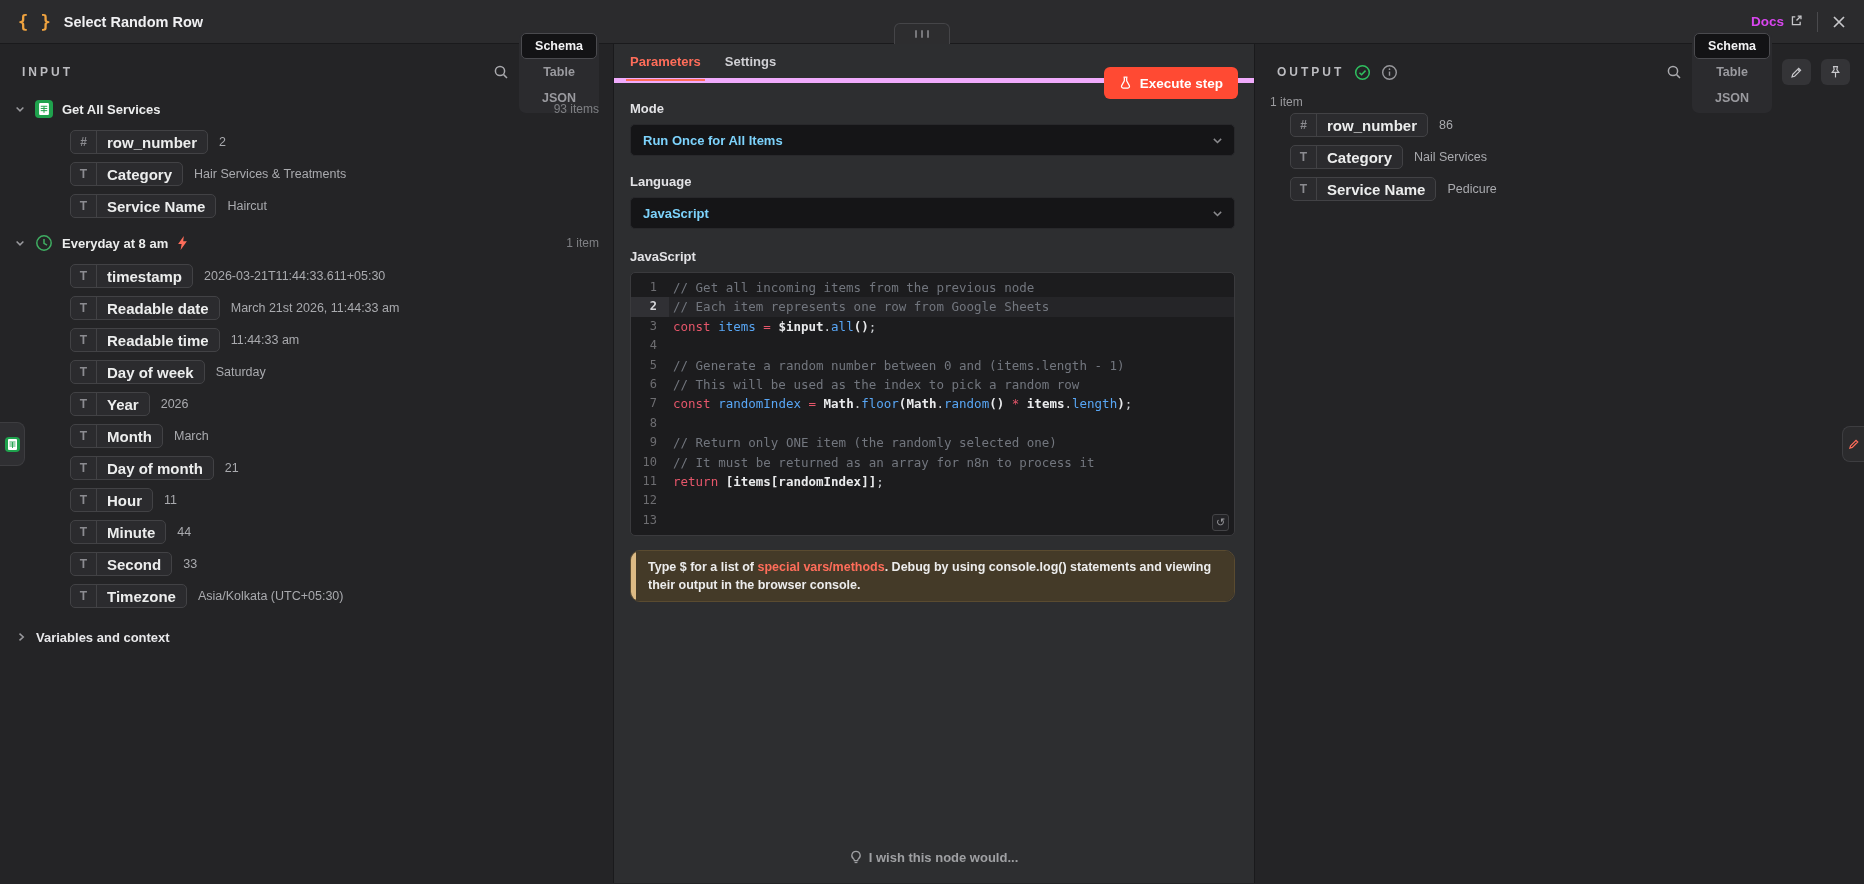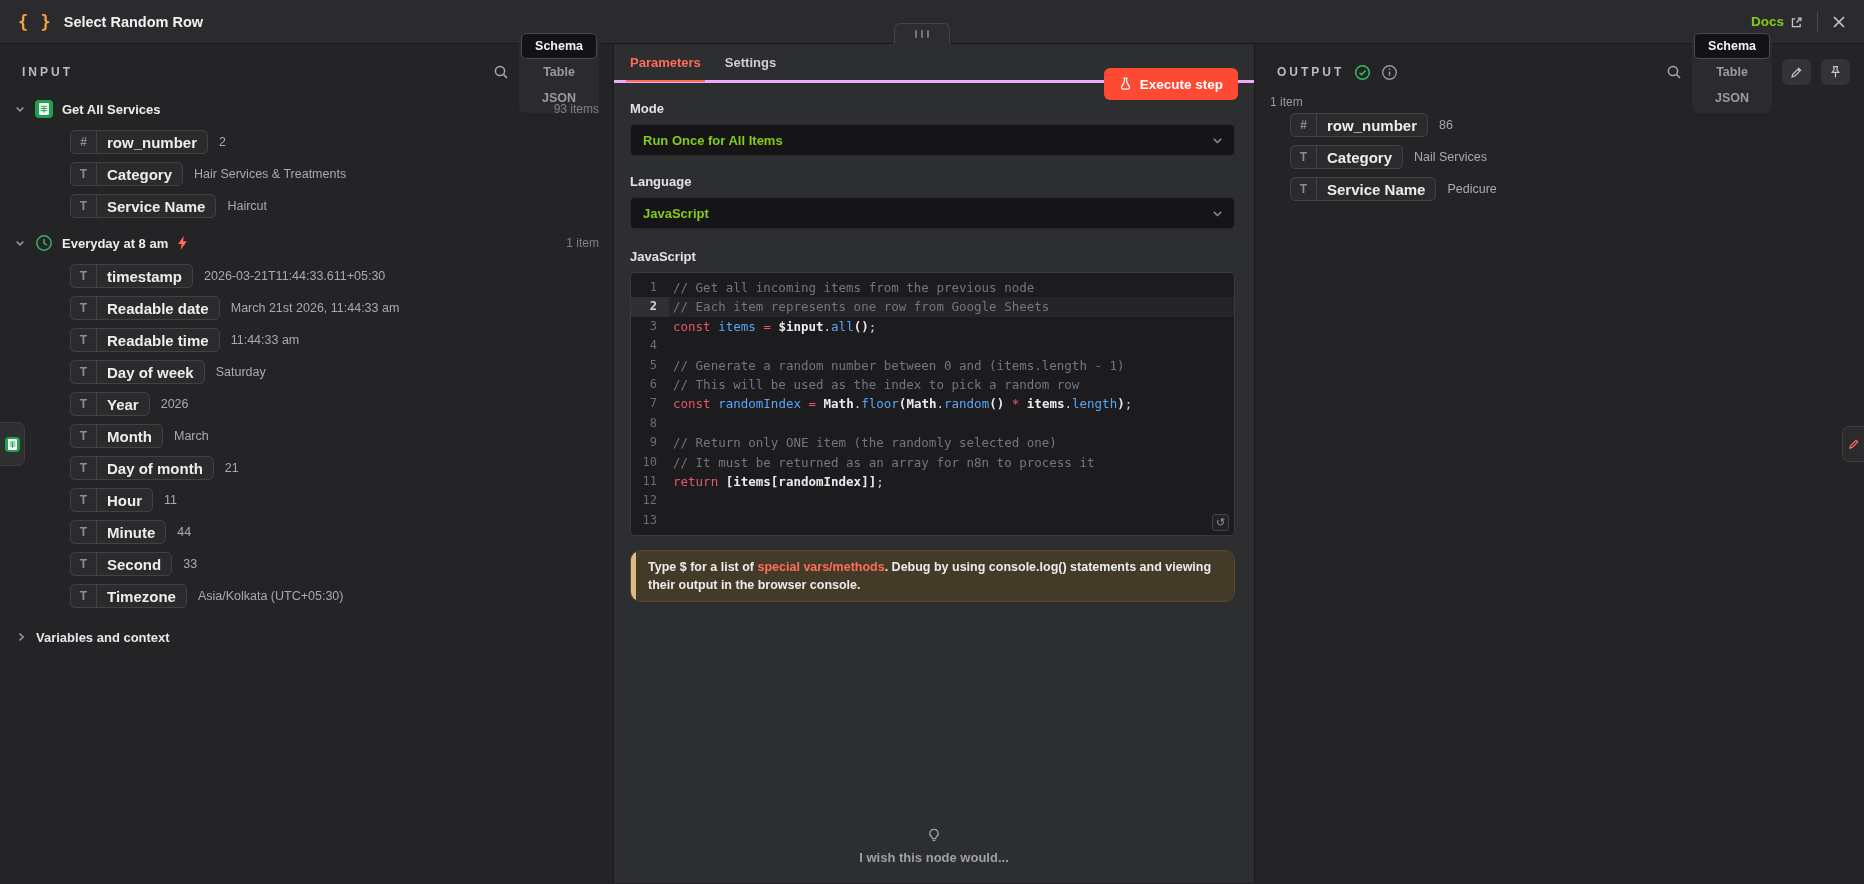--- a/index.html
+++ b/index.html
@@ -4,21 +4,21 @@
 <style>
   html,body{margin:0;padding:0;background:#161618;}
   *{box-sizing:border-box;}
   .window{position:relative;width:1864px;height:884px;background:#242426;color:#ededef;
           font-family:"Liberation Sans",sans-serif;overflow:hidden;}
   
   .titlebar{height:44px;background:#2b2b2d;border-bottom:1px solid #1a1a1c;display:flex;align-items:center;padding:0 18px;gap:12px;}
   .braces{color:#f0a33f;font:700 17px "DejaVu Sans Mono",monospace;letter-spacing:1px;}
   .wtitle{font-size:14.5px;font-weight:600;color:#f0f0f2;}
   .tb-right{margin-left:auto;display:flex;align-items:center;gap:14px;}
-  .docs{display:flex;align-items:flex-end;gap:6px;color:#84cc16;font-weight:600;font-size:13.5px;cursor:pointer;}
+  .docs{display:flex;align-items:flex-start;gap:6px;color:#d946ef;font-weight:600;font-size:13.5px;cursor:pointer;}
   .vdiv{width:1px;height:20px;background:#4a4a4d;}
   .iconbtn{display:flex;align-items:center;justify-content:center;cursor:pointer;color:#c2c2c6;background:none;border:none;padding:0;}
   
   .notch{position:absolute;left:894px;top:23px;width:56px;height:21px;background:#2d2d2f;border:1px solid #454548;border-bottom:none;
          border-radius:6px 6px 0 0;display:flex;align-items:center;justify-content:center;gap:4px;z-index:5;cursor:grab;}
   .notch i{display:block;width:2px;height:8px;background:#77777b;border-radius:1px;}
   
   .main{display:flex;height:839px;}
   .panel{position:relative;}
   .pleft{width:614px;background:#242426;border-right:1px solid #1a1a1c;}
@@ -40,49 +40,49 @@
   .frow.out{padding-left:35px;}
   .pill{display:inline-flex;align-items:center;height:24px;background:#2b2b2e;border:1px solid #424245;border-radius:5px;cursor:grab;}
   .pico{width:26px;text-align:center;color:#8b8b90;font-size:12px;font-weight:600;border-right:1px solid #424245;line-height:22px;}
   .pkey{padding:0 10px;font-size:15px;font-weight:600;color:#eceded;}
   .fval{margin-left:11px;font-size:12.5px;color:#a9aaae;}
   .vrow{height:34px;display:flex;align-items:center;gap:9px;padding:0 15px;margin-top:8px;cursor:pointer;}
   .vname{font-size:13px;font-weight:700;color:#e8e8ea;}
   .count-line{padding:3px 15px 0;font-size:12px;color:#9b9b9f;}
   .sheets-ic{width:18px;height:18px;border-radius:4px;background:#1fa24d;display:flex;align-items:center;justify-content:center;flex:none;}
   
-  .cbar{height:39px;display:flex;align-items:center;padding:0 16px;border-bottom:3px solid #f0abfc;}
+  .cbar{height:39px;display:flex;align-items:center;padding:0 16px;border-bottom:5px solid #f0abfc;}
   .ctab{margin-right:24px;font-size:13px;font-weight:600;color:#cfcfd3;height:39px;display:flex;align-items:center;position:relative;cursor:pointer;}
   .ctab.active{color:#ff6d5a;}
   .ctab.active::after{content:"";position:absolute;left:-4px;right:-4px;bottom:0;height:2px;background:#ff6d5a;}
   .exec{margin-left:auto;height:32px;display:inline-flex;align-items:center;gap:8px;background:#ff4a33;color:#fff;border:none;
         border-radius:6px;padding:0 15px;font-family:"Liberation Sans",sans-serif;font-size:13.5px;font-weight:700;cursor:pointer;margin-top:44px;}
   .cbody{flex:1;position:relative;padding:0 19px 0 16px;}
   .flabel{margin:18px 0 8px;font-size:13px;font-weight:600;color:#e3e3e6;}
   .select{position:relative;height:32px;background:#151517;border:1px solid #28282b;border-radius:5px;display:flex;align-items:center;
-          padding:0 30px 0 12px;font-size:13px;color:#84cc16;font-weight:600;cursor:pointer;}
+          padding:0 30px 0 12px;font-size:13px;color:#7dd3fc;font-weight:600;cursor:pointer;}
   .select svg{position:absolute;right:10px;top:9px;}
   
   .editor{position:relative;margin-top:2px;background:#1c1c1e;border:1px solid #3a3a3d;border-radius:5px;padding:5px 0;overflow:hidden;}
   .cm-line{display:flex;height:19.4px;line-height:19.4px;font-family:"DejaVu Sans Mono",monospace;font-size:12.5px;white-space:pre;}
   .gut{width:38px;flex:none;text-align:right;padding-right:12px;color:#6d6d71;font-size:12px;user-select:none;}
   .ltext{flex:1;padding-left:4px;}
   .cm-line.active{background:#252528;}
   .cm-line.active .gut{background:#303034;color:#d7d7da;font-weight:700;}
   .tk-com{color:#72767e;} .tk-kw{color:#e5566a;} .tk-var{color:#58a6f5;} .tk-op{color:#e5566a;}
   .tk-b{color:#e9eaec;font-weight:700;} .tk-p{color:#cdd0d4;}
   .ed-reset{position:absolute;right:5px;bottom:4px;width:17px;height:17px;border:1px solid #434346;border-radius:3px;color:#9a9a9e;
             font-size:11px;line-height:15px;text-align:center;cursor:pointer;background:#232326;}
   
   .hint{margin-top:14px;display:flex;border-radius:10px;overflow:hidden;border:1px solid #5a4b30;}
   .hint-strip{width:5px;background:#dcba84;flex:none;}
   .hint-body{background:#443a28;padding:7px 12px;font-size:12.5px;font-weight:600;color:#ececec;line-height:1.45;}
   .hint-link{color:#ff6d5a;cursor:pointer;}
   .wish{position:absolute;left:0;right:0;bottom:18px;display:flex;align-items:center;justify-content:center;gap:7px;
-        color:#9fa0a3;font-size:13px;font-weight:600;cursor:pointer;flex-direction:column;}
+        color:#9fa0a3;font-size:13px;font-weight:600;cursor:pointer;}
   
   .sliverL{position:absolute;left:0;top:422px;width:25px;height:44px;background:#2f2f32;border:1px solid #3d3d40;border-left:none;
            border-radius:0 8px 8px 0;display:flex;align-items:center;justify-content:center;z-index:4;cursor:pointer;}
   .sliverR{position:absolute;right:0;top:426px;width:22px;height:36px;background:#2b2b2d;border:1px solid #3d3d40;border-right:none;
            border-radius:8px 0 0 8px;display:flex;align-items:center;justify-content:center;z-index:4;cursor:pointer;color:#ff6d5a;}
   svg{display:block;}
 </style>
 </head>
 <body>
 

